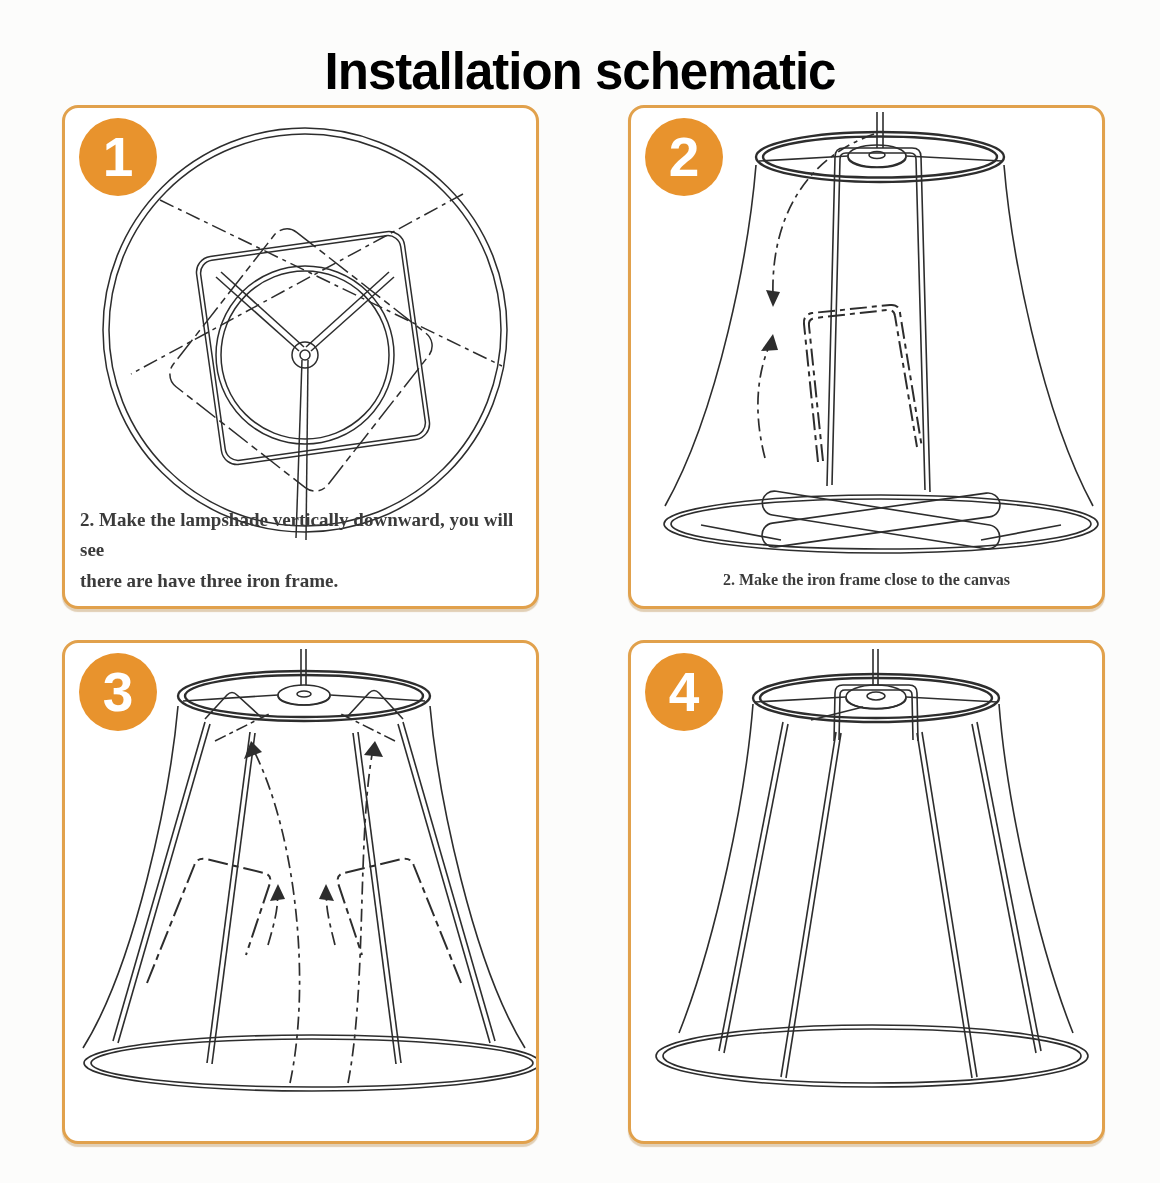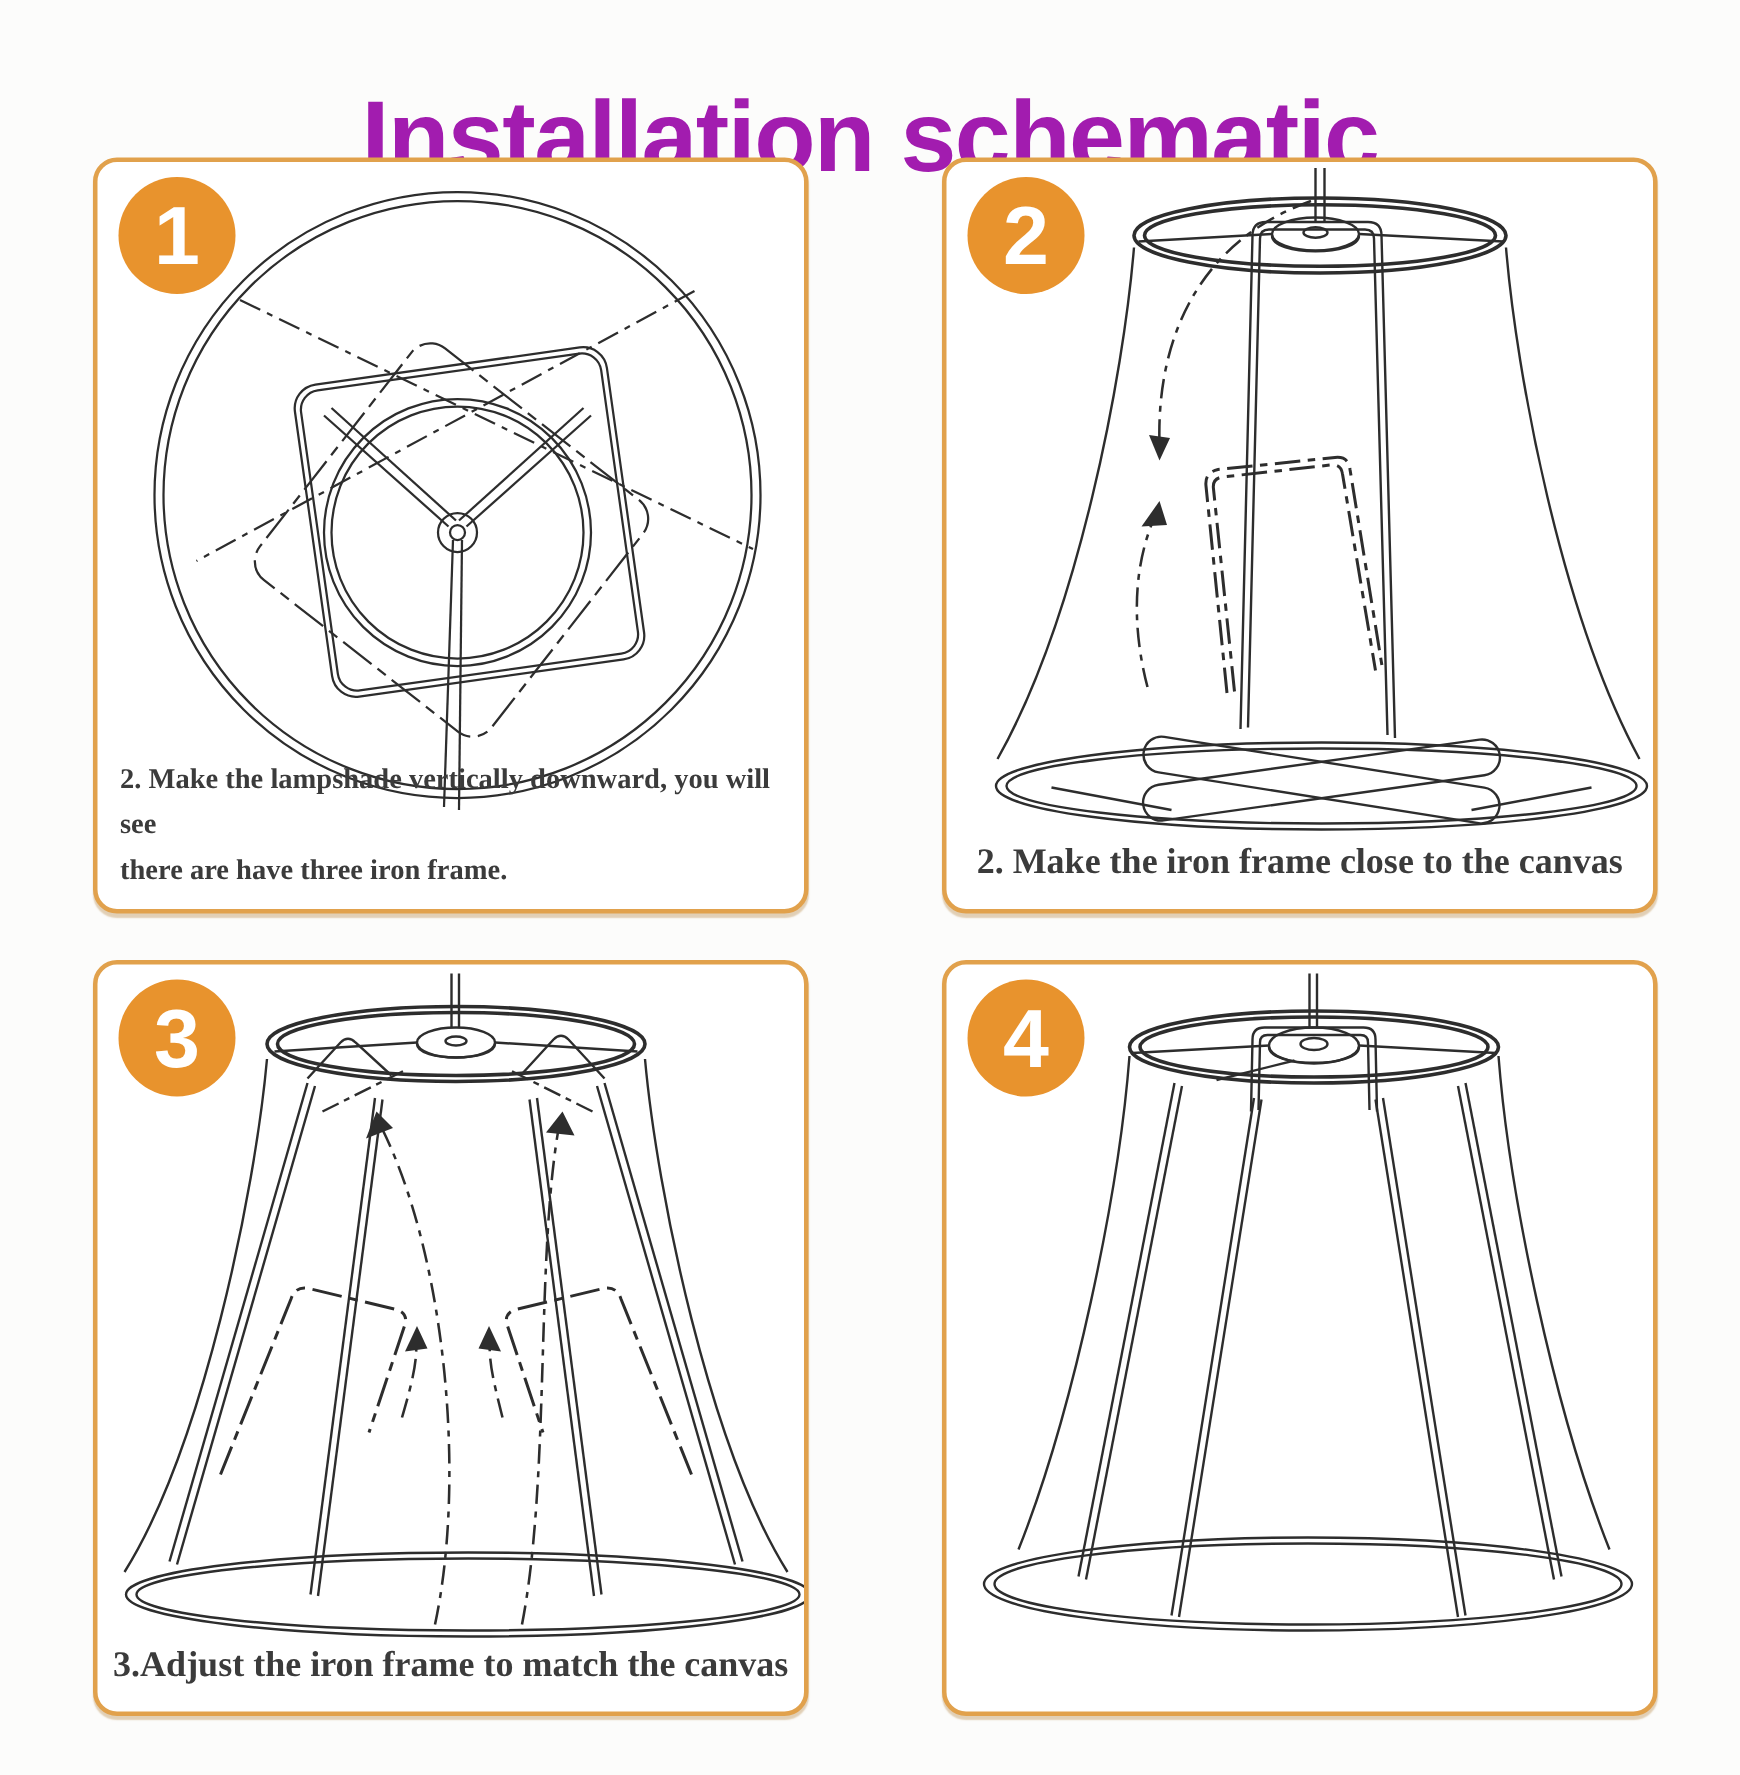--- a/index.html
+++ b/index.html
@@ -6,22 +6,22 @@
   body {
     width: 1160px; height: 1183px;
     background: #fcfcfb;
     font-family: "Liberation Sans", sans-serif;
     position: relative;
     overflow: hidden;
   }
   .page-title {
     position: absolute; top: 8px; left: 0; width: 100%;
     text-align: center;
-    font-size: 67px; font-weight: bold; letter-spacing: -1px;
-    color: #a21caf;
+    font-size: 51px; font-weight: bold; letter-spacing: -1px;
+    color: #000000;
   }
   .panel {
     position: absolute;
     width: 471px; height: 498px;
     background: #ffffff;
     border: 3.5px solid #E1A14C;
     border-radius: 16px;
     box-shadow: 0 2.5px 1px rgba(176, 124, 52, 0.35);
   }
   #panel1 { left: 62px;  top: 105px; }
@@ -40,21 +40,21 @@
   .art { position: absolute; left: 0; top: 2px; width: 471px; }
   .caption {
     position: absolute; left: 0; right: 0;
     font-family: "Liberation Serif", serif;
     font-weight: bold;
     color: #3b3b3b;
     white-space: pre-line;
     z-index: 3;
   }
   .caption.left  { bottom: 9px;  padding: 0 15px; font-size: 19px;   line-height: 1.62; text-align: left; margin-top: 12px; }
-  .caption.center{ bottom: 17px; padding: 0 8px;  font-size: 24px; text-align: center; }
+  .caption.center{ bottom: 17px; padding: 0 8px;  font-size: 16px; text-align: center; }
   svg { display: block; }
 </style>
 </head>
 <body>
 
 <h1 class="page-title">Installation schematic</h1>
 
 <div class="panel" id="panel1">
   <div class="badge">
     <span>1</span>
@@ -182,21 +182,20 @@
         <path d="M270,300 C264,276 260,260 262,246"></path>
       </g>
       <polygon points="186,96 179,114 197,107" fill="#2d2d2d" stroke="none"></polygon>
       <polygon points="310,96 299,110 318,112" fill="#2d2d2d" stroke="none"></polygon>
       <polygon points="213,239 205,256 220,254" fill="#2d2d2d" stroke="none"></polygon>
       <polygon points="261,239 254,254 269,256" fill="#2d2d2d" stroke="none"></polygon>
       <ellipse cx="247" cy="418" rx="228" ry="28"></ellipse>
       <ellipse cx="247" cy="418" rx="221" ry="24"></ellipse>
     </g>
   </svg>
-  <div class="caption center">3.Adjust the iron frame to match the canvas</div>
 </div>
 
 <div class="panel" id="panel4">
   <div class="badge">
     <span>4</span>
   </div>
   <svg class="art" viewBox="0 0 471 452" width="471" height="452">
     <g fill="none" stroke="#2d2d2d" stroke-width="1.6">
       <path d="M242,4 L242,40"></path>
         <path d="M247,4 L247,40"></path>

